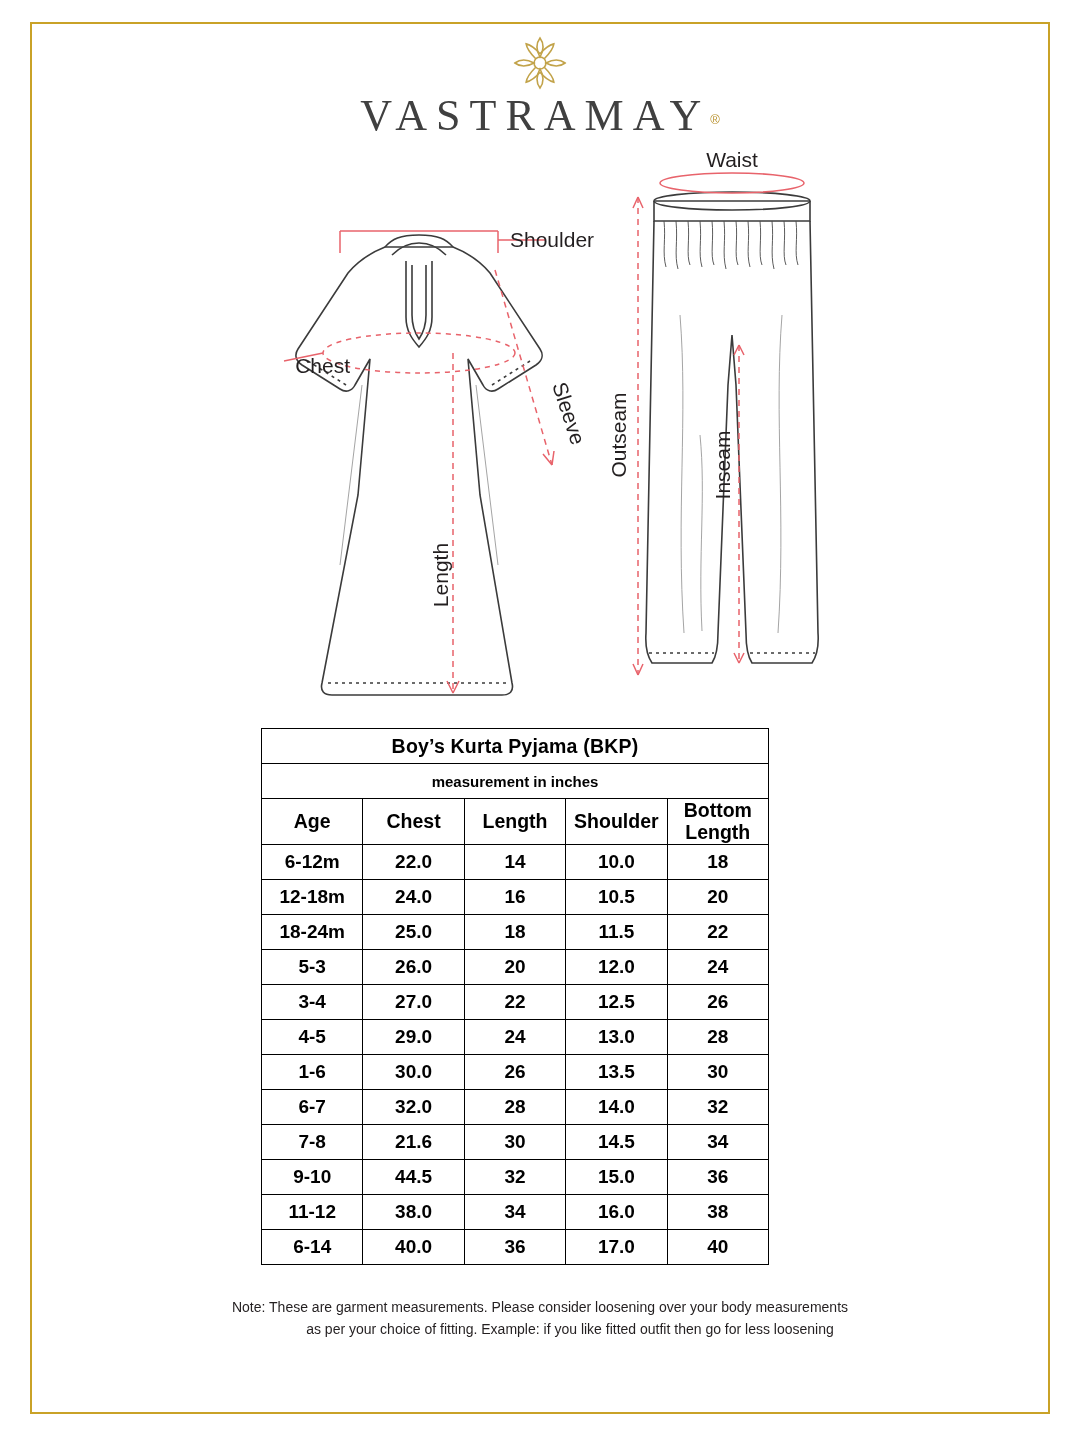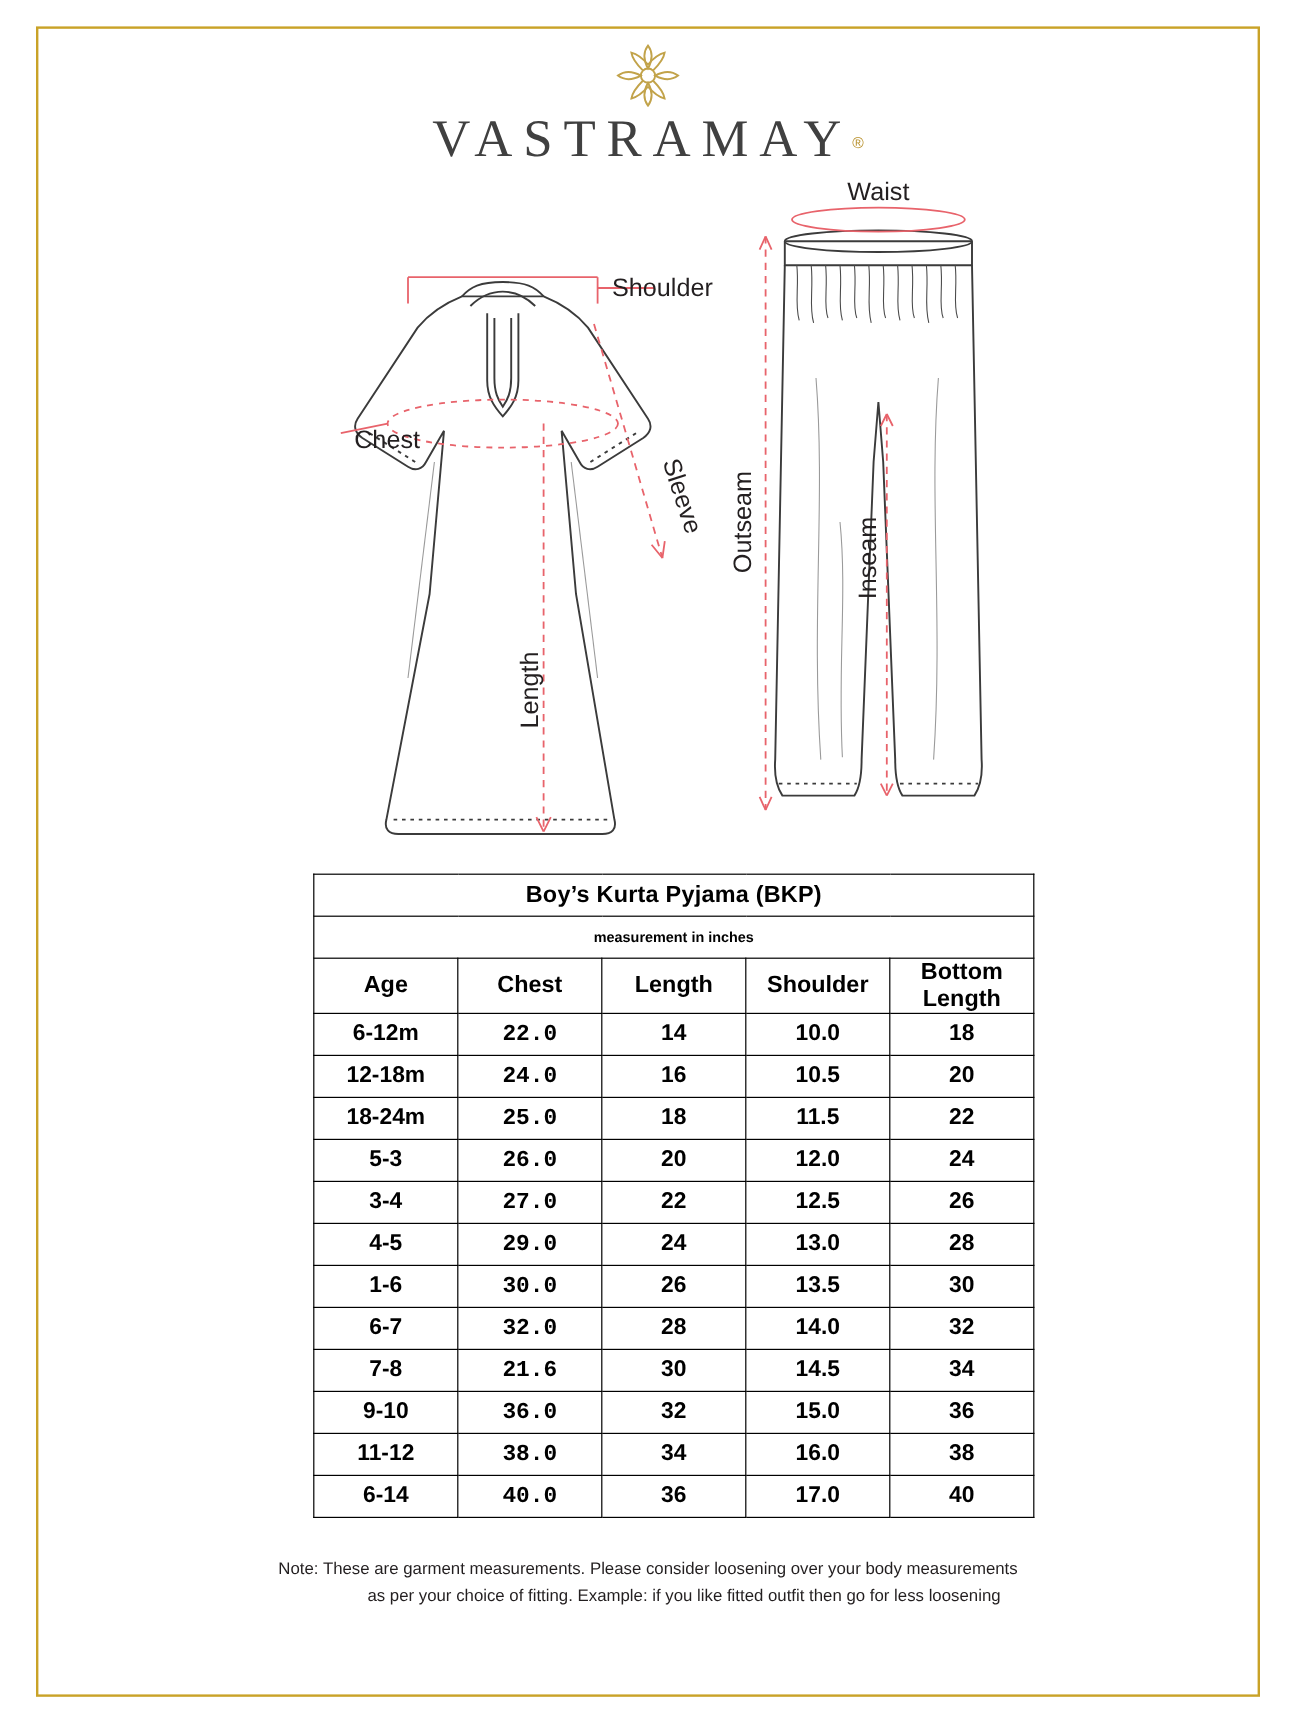--- a/index.html
+++ b/index.html
@@ -71,21 +71,21 @@
     width: 1000px;
     height: 580px;
   }
   .illustration svg { display: block; }
 
   
   .size-table-wrap {
     position: absolute;
     left: 261px;
     top: 728px;
-    width: 601px;
+    width: 508px;
   }
   table.size-table {
     border-collapse: collapse;
     width: 100%;
     table-layout: fixed;
     font-size: 19px;
   }
   table.size-table th,
   table.size-table td {
     border: 1px solid #000000;
@@ -94,35 +94,35 @@
     padding: 0;
     height: 34px;
     color: #000;
   }
   .tbl-title td {
     font-size: 19.5px;
     height: 36px;
     letter-spacing: 0.2px;
   }
   .tbl-subtitle td {
-    font-size: 12px;
+    font-size: 15px;
     height: 30px;
     font-weight: bold;
   }
   .tbl-head th {
     font-size: 19.5px;
     height: 66px;
     vertical-align: middle;
     line-height: 1.15;
   }
   .tbl-head th .stack {
     display: block;
   }
   td.c-age { width: 113px; }
-  td.c-chest { width: 108px; font-family: Liberation Mono, monospace; }
+  td.c-chest { width: 108px; }
   td.c-length { width: 110px; }
   td.c-shoulder { width: 117px; }
   td.c-bottom { width: 109px; }
 
   
   .note {
     position: absolute;
     left: 48px;
     top: 1297px;
     width: 984px;
@@ -366,21 +366,21 @@
           </tr>
           <tr>
             <td class="c-age">7-8</td>
             <td class="c-chest">21.6</td>
             <td class="c-length">30</td>
             <td class="c-shoulder">14.5</td>
             <td class="c-bottom">34</td>
           </tr>
           <tr>
             <td class="c-age">9-10</td>
-            <td class="c-chest">36.0</td>
+            <td class="c-chest">44.5</td>
             <td class="c-length">32</td>
             <td class="c-shoulder">15.0</td>
             <td class="c-bottom">36</td>
           </tr>
           <tr>
             <td class="c-age">11-12</td>
             <td class="c-chest">38.0</td>
             <td class="c-length">34</td>
             <td class="c-shoulder">16.0</td>
             <td class="c-bottom">38</td>

